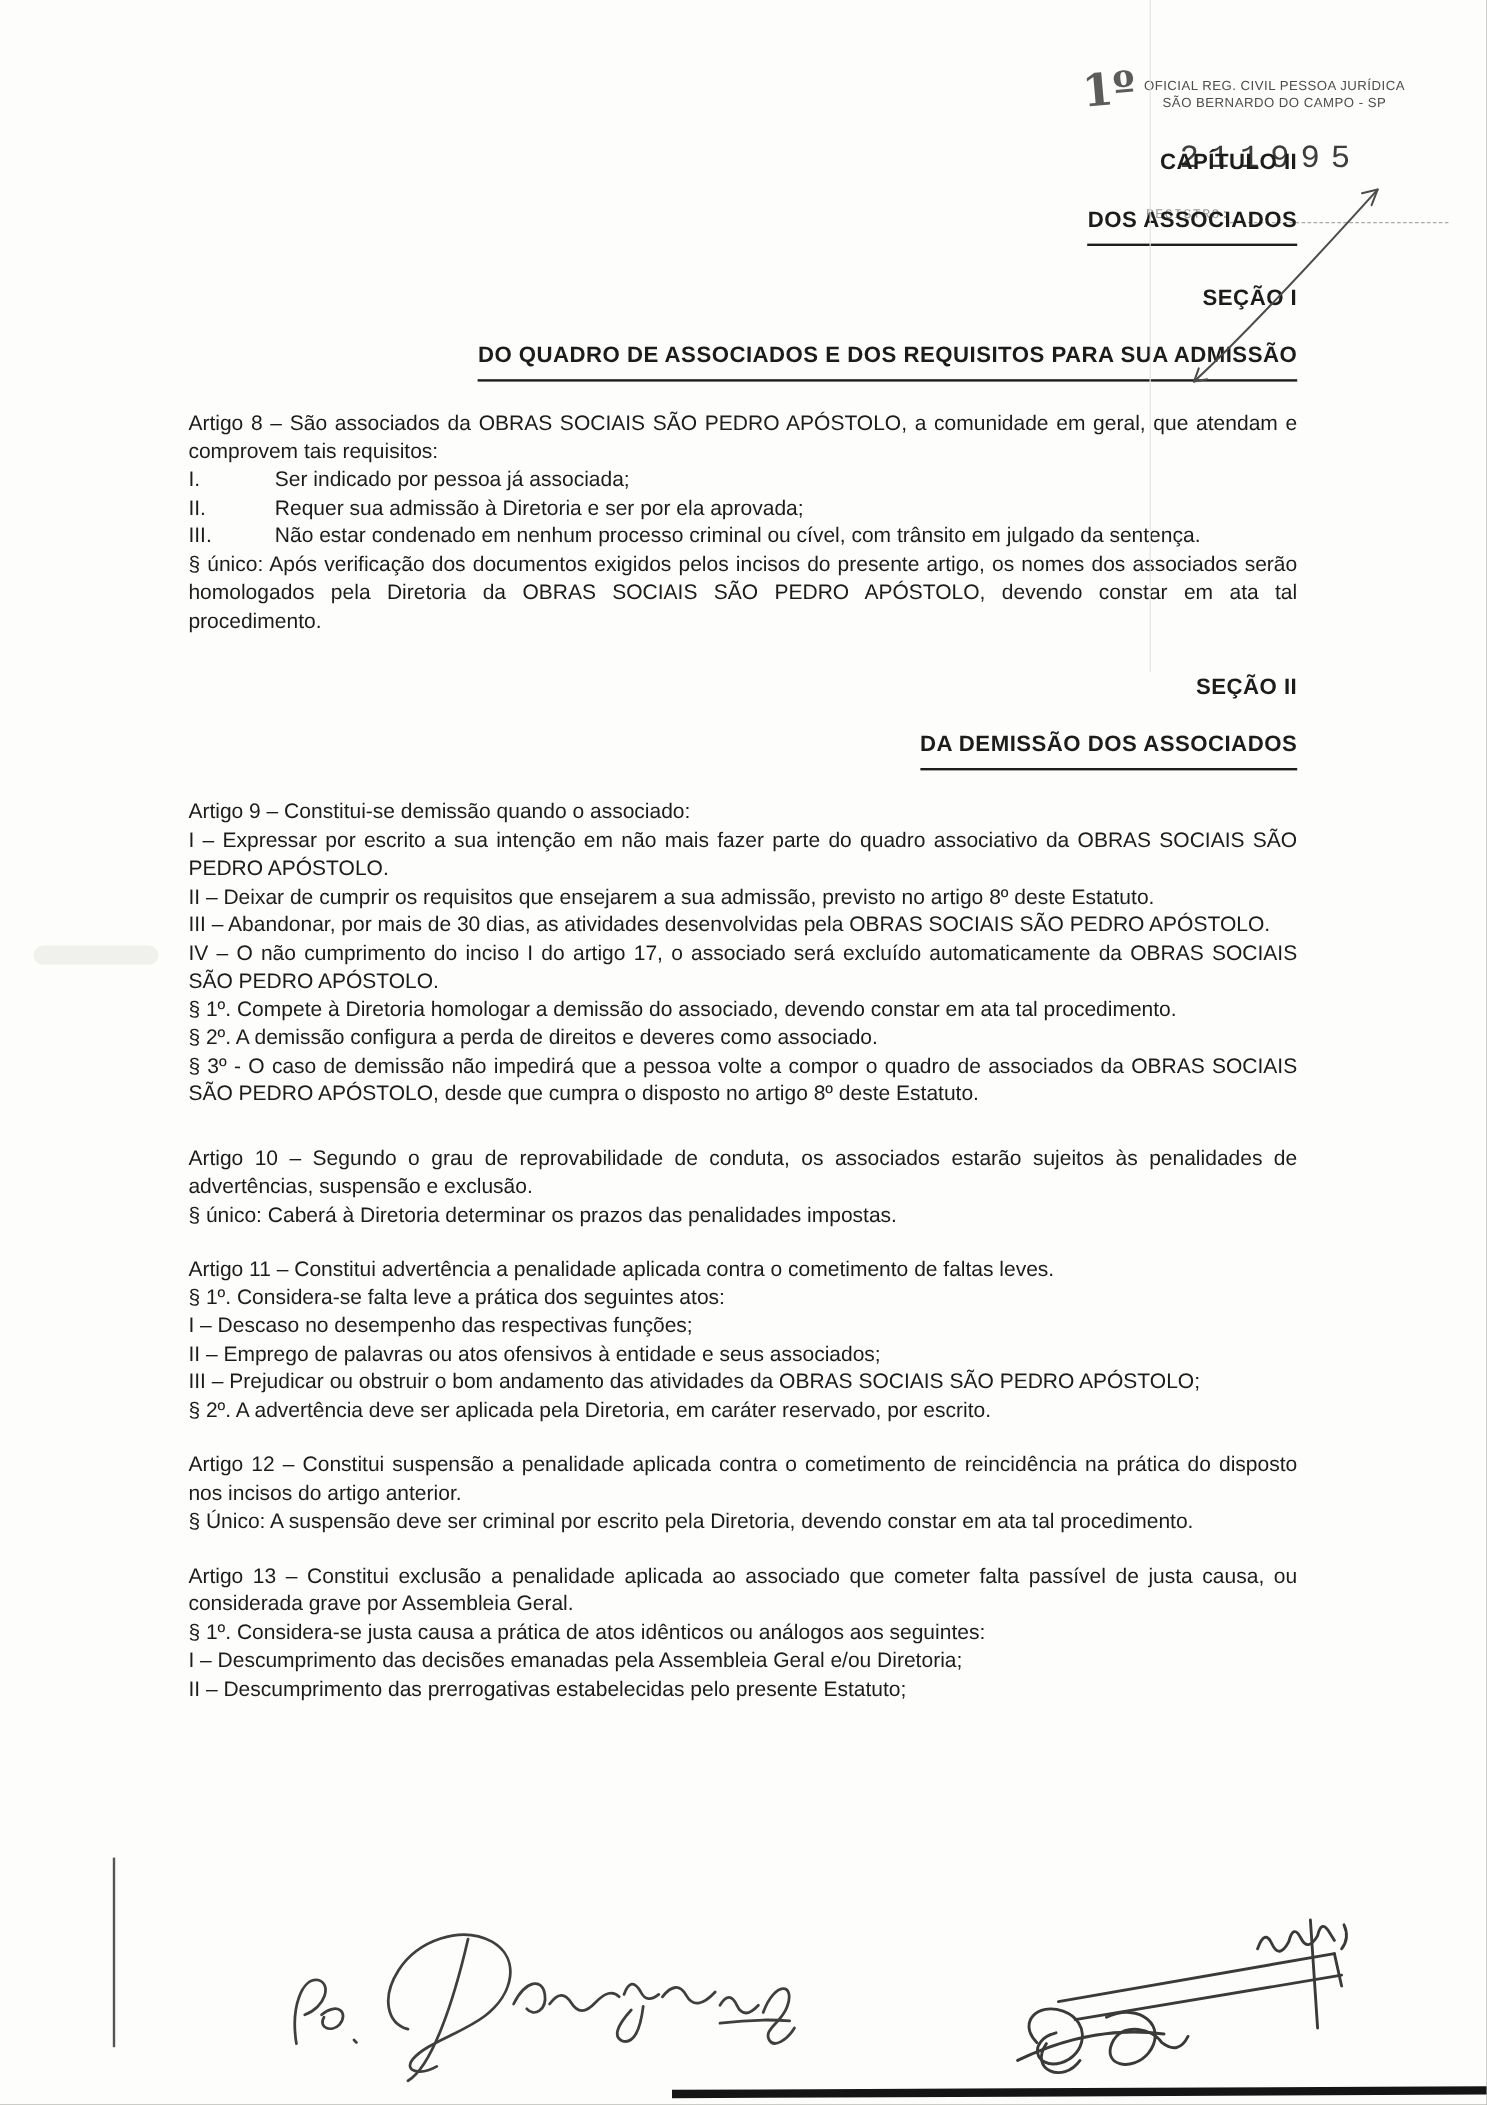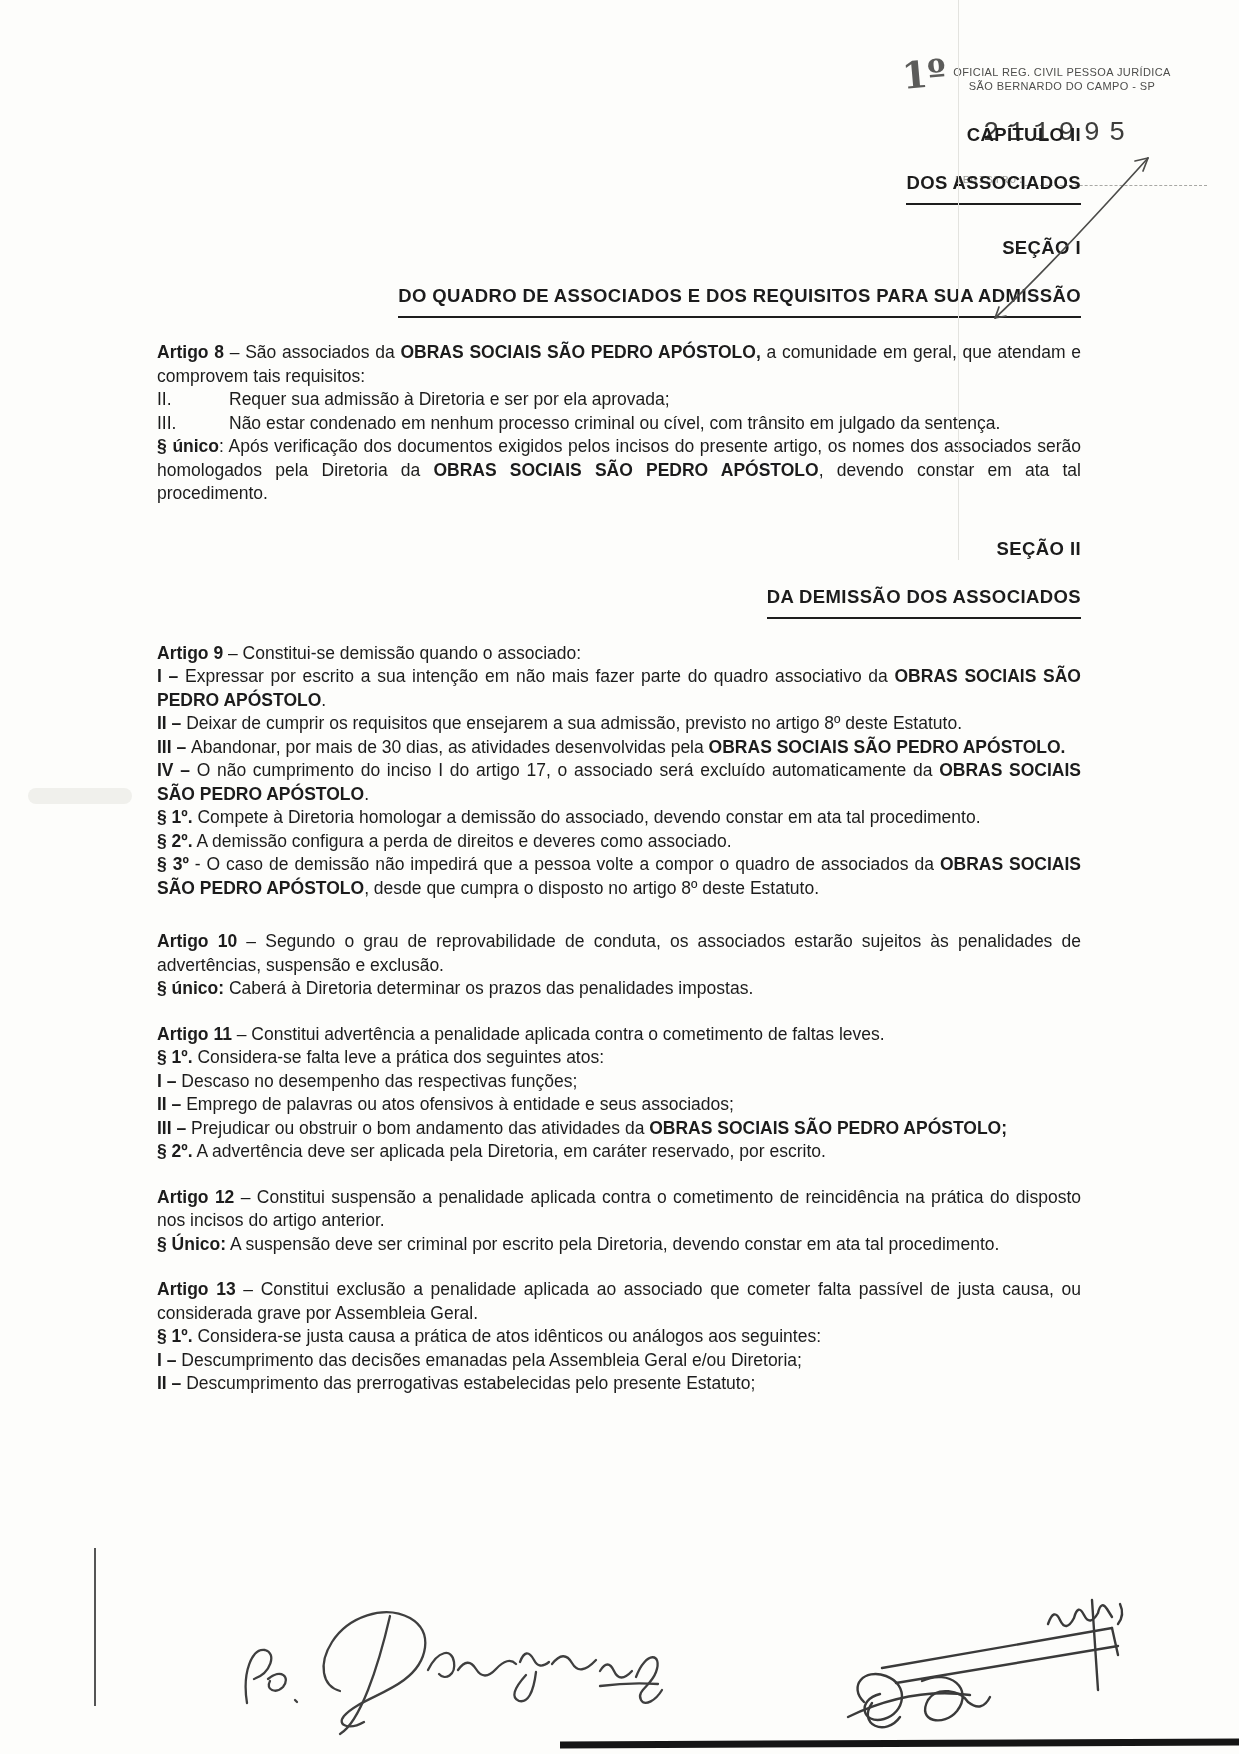--- a/index.html
+++ b/index.html
@@ -7,21 +7,21 @@
     position:relative;width:1239px;height:1754px;margin:0 auto;
     background:#fdfdfb;overflow:hidden;
     font-family:"Liberation Sans",sans-serif;color:#1c1c1c;
   }
   
   .doc{position:absolute;left:157px;top:122px;width:924px;
        font-size:17.5px;line-height:23.5px;}
   .para{margin:0;text-align:justify;}
   .para.gap{margin-top:22px;}
   .para .num{display:inline-block;width:72px;}
-  .b{font-weight:bold;margin-top:25px;}
+  .b{font-weight:normal;margin-top:25px;}
   .heading{margin:30px 0 23px 0;text-align:right;font-weight:bold;
            font-size:18.5px;line-height:26px;letter-spacing:.4px;}
   .heading.first{margin-top:0;}
   .heading .underlined{display:inline-block;border-bottom:2.5px solid #1d1d1d;padding-bottom:7px;margin-top:22px;}
   
   .stamp{position:absolute;left:902px;top:56px;display:flex;gap:7px;align-items:flex-start;}
   .stamp-logo{font-family:"DejaVu Serif",serif;font-weight:bold;font-size:37px;line-height:1;
               color:#5c5c5a;transform:rotate(-5deg);}
   .stamp-office{font-size:11px;line-height:14px;color:#4d4d4b;letter-spacing:.4px;
                 padding-top:9px;text-align:center;white-space:nowrap;}
@@ -57,20 +57,21 @@
   <div class="doc" id="doc-body">
       <div class="heading first">
         <div>CAPÍTULO II</div>
         <div><span class="underlined">DOS ASSOCIADOS</span></div>
       </div>
       <div class="heading">
         <div>SEÇÃO I</div>
         <div><span class="underlined">DO QUADRO DE ASSOCIADOS E DOS REQUISITOS PARA SUA ADMISSÃO</span></div>
       </div>
       <p class="para"><span class="b">Artigo 8</span><span> – São associados da </span><span class="b">OBRAS SOCIAIS SÃO PEDRO APÓSTOLO,</span><span> a comunidade em geral, que atendam e comprovem tais requisitos:</span></p>
+      <p class="para"><span class="num">I.</span><span>Ser indicado por pessoa já associada;</span></p>
       <p class="para"><span class="num">II.</span><span>Requer sua admissão à Diretoria e ser por ela aprovada;</span></p>
       <p class="para"><span class="num">III.</span><span>Não estar condenado em nenhum processo criminal ou cível, com trânsito em julgado da sentença.</span></p>
       <p class="para"><span class="b">§ único</span><span>: Após verificação dos documentos exigidos pelos incisos do presente artigo, os nomes dos associados serão homologados pela Diretoria da </span><span class="b">OBRAS SOCIAIS SÃO PEDRO APÓSTOLO</span><span>, devendo constar em ata tal procedimento.</span></p>
       <div class="heading">
         <div>SEÇÃO II</div>
         <div><span class="underlined">DA DEMISSÃO DOS ASSOCIADOS</span></div>
       </div>
       <p class="para"><span class="b">Artigo 9</span><span> – Constitui-se demissão quando o associado:</span></p>
       <p class="para"><span class="b">I – </span><span>Expressar por escrito a sua intenção em não mais fazer parte do quadro associativo da </span><span class="b">OBRAS SOCIAIS SÃO PEDRO APÓSTOLO</span><span>.</span></p>
       <p class="para"><span class="b">II – </span><span>Deixar de cumprir os requisitos que ensejarem a sua admissão, previsto no artigo 8º deste Estatuto.</span></p>

